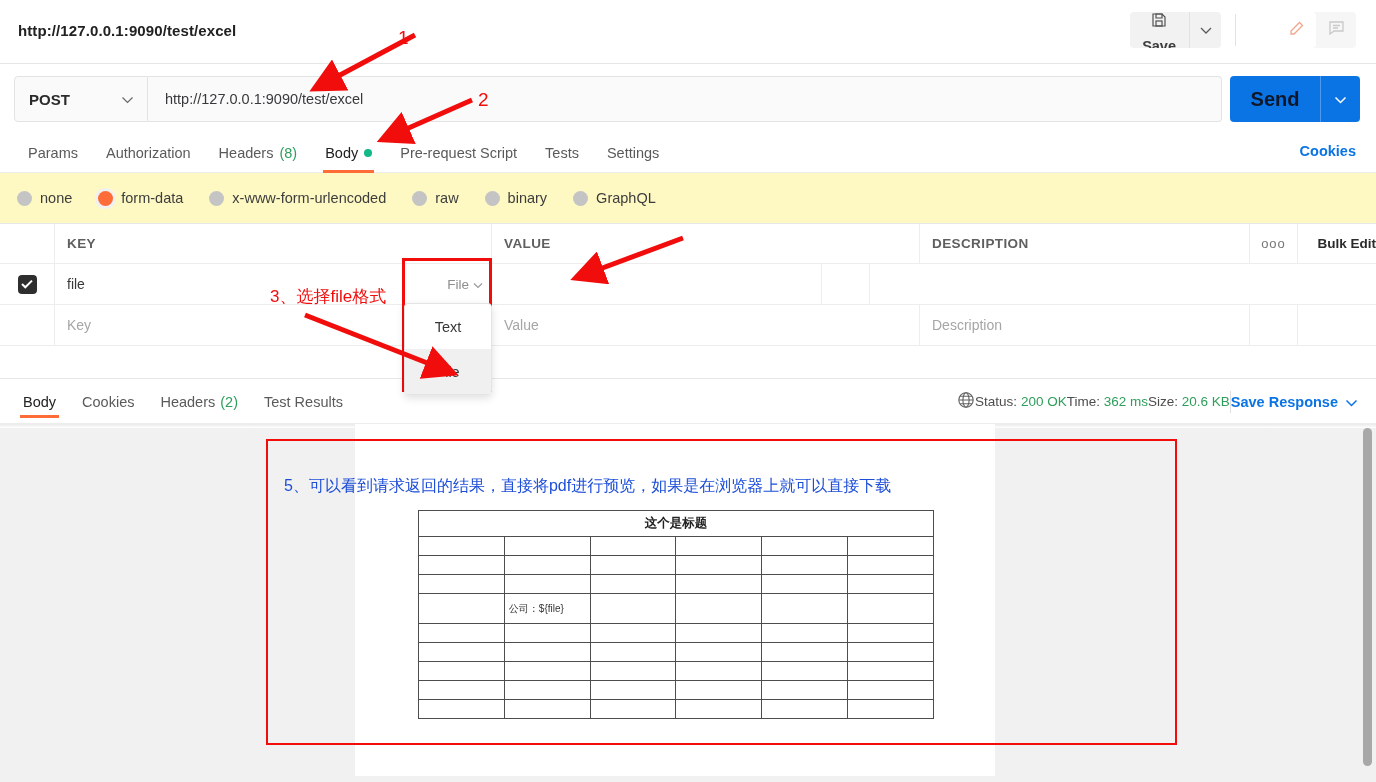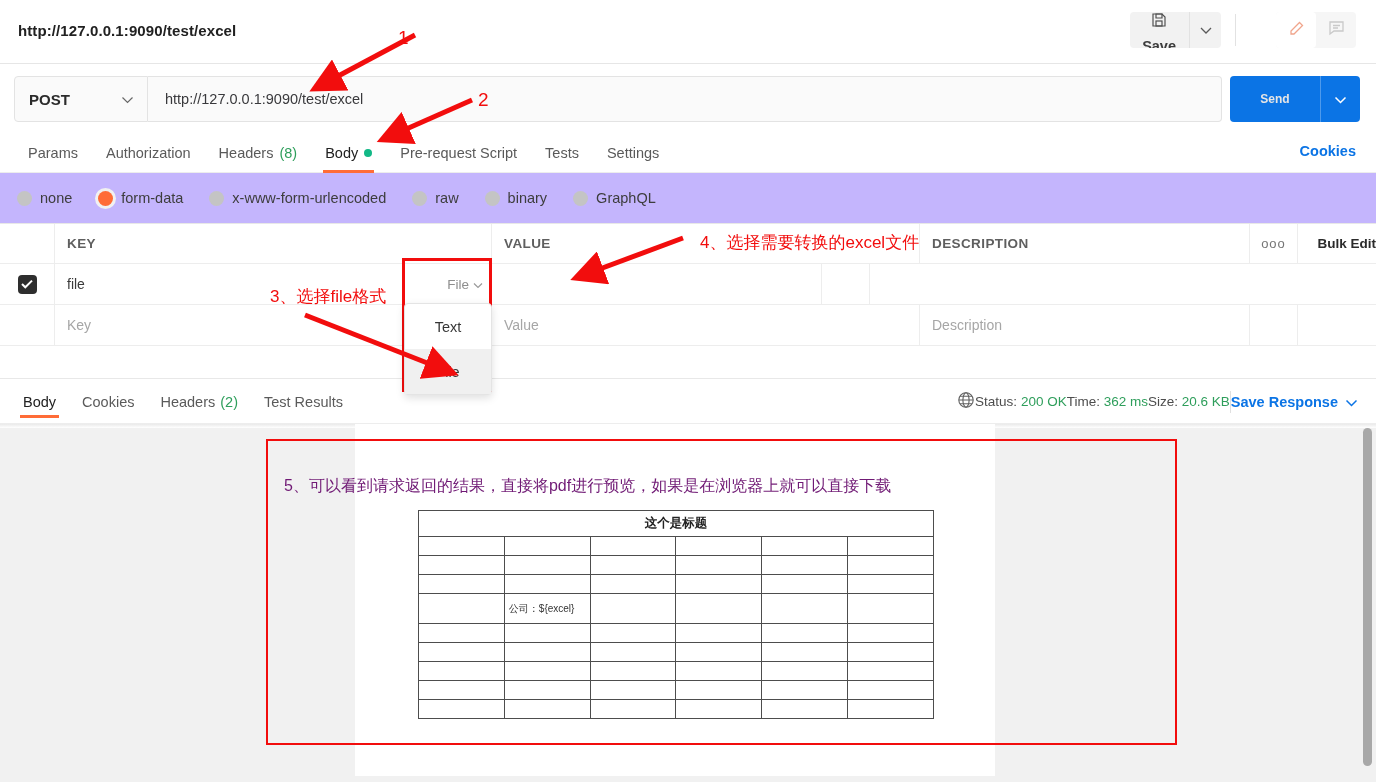--- a/index.html
+++ b/index.html
@@ -69,21 +69,21 @@
     border-radius: 0 4px 4px 0;
     display: flex; align-items: center; padding-left: 17px;
     font-size: 14.5px; color: #39393c;
   }
   .send-group {
     position: absolute; left: 1230px; top: 12px; width: 130px; height: 46px;
     display: flex; background: #0b74e5; border-radius: 4px; overflow: hidden;
   }
   .send-btn {
     flex: 1; display: flex; align-items: center; justify-content: center;
-    color: #e5e5e5; font-size: 12px; font-weight: 700; cursor: pointer;
+    color: #0f172a; font-size: 20px; font-weight: 700; cursor: pointer;
   }
   .send-caret {
     width: 40px; display: flex; align-items: center; justify-content: center;
     border-left: 1px solid rgba(255,255,255,.28); cursor: pointer;
   }
 
   
   .reqtabs {
     position: absolute; left: 0; top: 132px; width: 1376px; height: 41px;
     border-bottom: 1px solid #ededed;
@@ -101,21 +101,21 @@
   .green-dot { width: 8px; height: 8px; border-radius: 50%; background: #12b886; }
   .paren { color: #2e9e5b; }
   .cookies-link {
     position: absolute; right: 20px; top: 11px;
     font-size: 14.5px; font-weight: 700; color: #0b74e5; cursor: pointer;
   }
 
   
   .bodytypes {
     position: absolute; left: 0; top: 173px; width: 1376px; height: 50px;
-    display: flex; align-items: center; padding-left: 17px; background: #c4b5fd;
+    display: flex; align-items: center; padding-left: 17px; background: #fef9c3;
   }
   .radio-item { display: flex; align-items: center; gap: 8px; margin-right: 26px; cursor: pointer; }
   .radio {
     width: 15px; height: 15px; border-radius: 50%; background: #c4c4c4;
     display: inline-block;
   }
   .radio.sel {
     background: #ff6c37;
     box-shadow: 0 0 0 3px #f1f1f1;
   }
@@ -196,21 +196,21 @@
   .respbody {
     position: absolute; left: 0; top: 424px; width: 1376px; height: 358px;
     background: #f1f1f1; overflow: hidden;
   }
   .pdfpage {
     position: absolute; left: 355px; top: 424px; width: 640px; height: 352px;
     background: #ffffff;
   }
   .annot5 {
     position: absolute; left: 284px; top: 476px; width: 1000px;
-    font-size: 16px; color: #701a75; white-space: nowrap;
+    font-size: 16px; color: #1d4ed8; white-space: nowrap;
   }
   .pdftable {
     position: absolute; left: 418px; top: 510px; width: 516px;
     border-collapse: collapse; table-layout: fixed; background: #fff;
   }
   .pdftable td {
     border: 1px solid #4d4d4d; height: 19px; font-size: 10px; color: #333;
     padding: 0 4px; vertical-align: middle;
   }
   .pdftable td.title {
@@ -522,21 +522,21 @@
     <tr>
           <td></td>
           <td></td>
           <td></td>
           <td></td>
           <td></td>
           <td></td>
         </tr>
     <tr>
       <td class="tall"></td>
-      <td class="tall">公司：${excel}</td>
+      <td class="tall">公司：${file}</td>
       <td class="tall"></td>
           <td class="tall"></td>
           <td class="tall"></td>
           <td class="tall"></td>
     </tr>
     <tr>
           <td></td>
           <td></td>
           <td></td>
           <td></td>
@@ -597,18 +597,17 @@
   <svg class="arrow" style="left:380px;top:92px;width:110px;height:50px">
     <line x1="92" y1="8" x2="15" y2="42" stroke="#f20d0d" stroke-width="5" marker-end="url(#ah)"></line>
   </svg>
   <div class="ann ann-num" style="left:478px;top:89px">2</div>
 
   <div class="ann" style="left:270px;top:285px">3、选择file格式</div>
   <svg class="arrow" style="left:300px;top:310px;width:160px;height:70px">
     <line x1="5" y1="5" x2="140" y2="58" stroke="#f20d0d" stroke-width="5" marker-end="url(#ah)"></line>
   </svg>
 
-  <div class="ann" style="left:700px;top:231px">4、选择需要转换的excel文件</div>
   <svg class="arrow" style="left:575px;top:233px;width:120px;height:48px">
     <line x1="108" y1="5" x2="14" y2="40" stroke="#f20d0d" stroke-width="5" marker-end="url(#ah)"></line>
   </svg>
 
 </div>
 
 </body></html>

